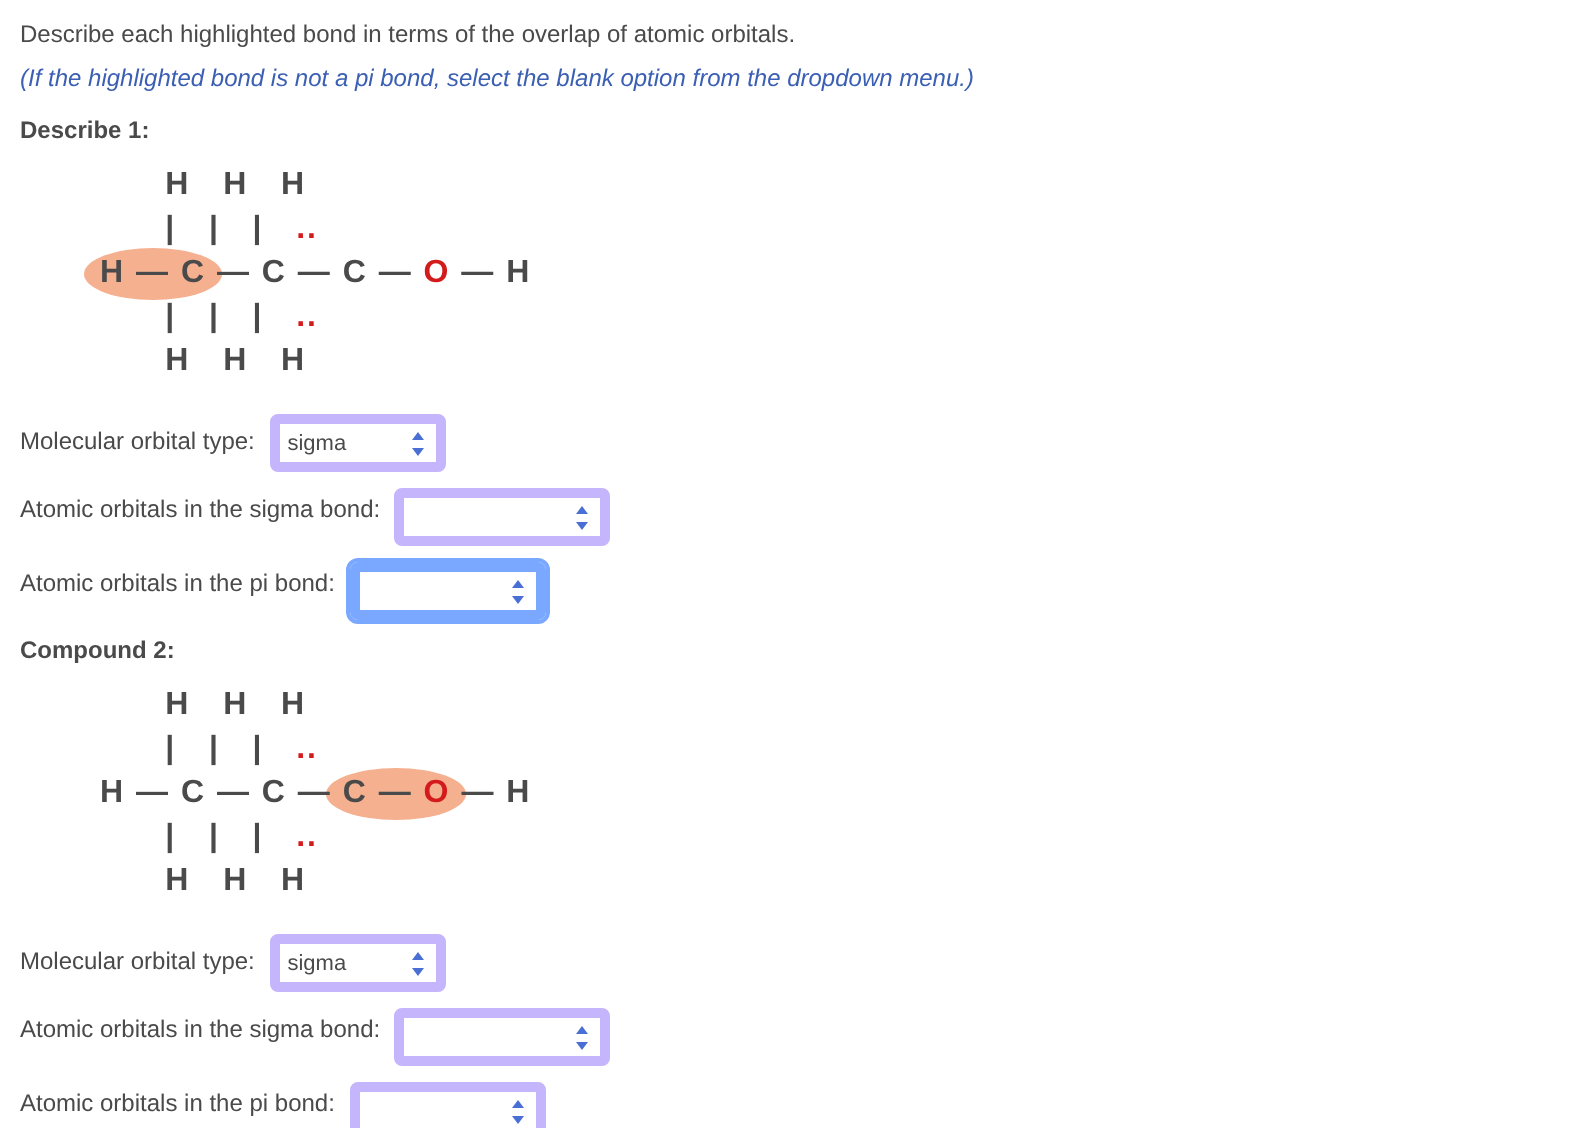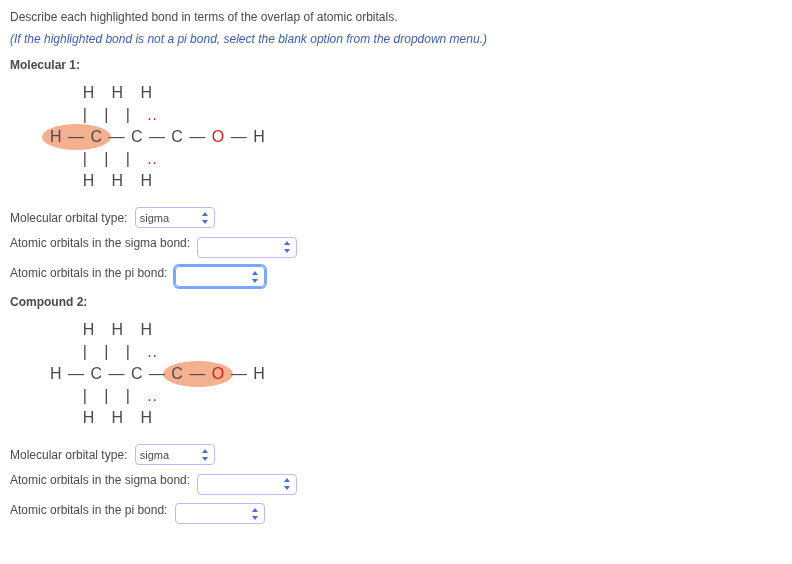--- a/index.html
+++ b/index.html
@@ -1,42 +1,42 @@
 <!DOCTYPE html>
 <html><head>
 <meta charset="utf-8">
 <style>
 body{font-family:Verdana,Arial,sans-serif;font-size:12px;color:#4a4a4a;margin:0;padding:10px}
 .instruct{color:#4a4a4a;margin-bottom:8px}
 .hint{font-style:italic;font-weight:normal;color:#3b5fb3;margin-bottom:12px}
 .compound-label{font-weight:bold;margin-bottom:10px}
-.diagram{margin:10px 0 15px 40px;font-family:Arial,sans-serif;font-weight:normal;font-size:16px;letter-spacing:1px}
+.diagram{margin:10px 0 15px 40px;font-family:Arial,sans-serif;font-weight:bold;font-size:16px;letter-spacing:1px}
 .diagram .row{white-space:pre;line-height:22px;height:22px}
 .hl{position:relative;display:inline-block}
 .hl::before{content:"";position:absolute;left:-8px;right:-8px;top:-2px;bottom:-2px;background:#f5b090;border-radius:50%/50%;z-index:-1}
 .o-lone{color:#d31b1b}
 .q{margin:8px 0}
-.sel{background:#fff;border:1px solid #c4b5fd;border-radius:4px;padding:1px 4px;font-size:11px;display:inline-flex;align-items:center;min-height:17px;margin-left:4px}
+.sel{background:#fff;border:5px solid #c4b5fd;border-radius:4px;padding:1px 4px;font-size:11px;display:inline-flex;align-items:center;min-height:17px;margin-left:4px}
 .sel.focus{outline:2px solid #7aa7ff;outline-offset:0;border-color:#7aa7ff}
 .sel.w1{min-width:70px}
 .sel.w2{min-width:90px}
 .sel.w3{min-width:80px}
 .sel .sp{flex:1}
 .arr{width:10px;height:14px;position:relative;display:inline-block;margin-left:4px}
 .arr::before,.arr::after{content:"";position:absolute;left:2px;border-left:3px solid transparent;border-right:3px solid transparent}
 .arr::before{top:1px;border-bottom:4px solid #4a6fd4}
 .arr::after{bottom:1px;border-top:4px solid #4a6fd4}
 </style>
 </head>
 <body>
 
 <div class="instruct">Describe each highlighted bond in terms of the overlap of atomic orbitals.</div>
 <div class="hint">(If the highlighted bond is not a pi bond, select the blank option from the dropdown menu.)</div>
 
-<div class="compound-label">Molecular 1:</div>
+<div class="compound-label">Describe 1:</div>
 
 <div class="diagram">
   <div class="row">      H   H   H</div>
   <div class="row">      |   |   |   <span class="o-lone">..</span></div>
   <div class="row"><span class="hl">H — C</span> — C — C — <span class="o-lone">O</span> — H</div>
   <div class="row">      |   |   |   <span class="o-lone">..</span></div>
   <div class="row">      H   H   H</div>
 </div>
 
 <div class="q">

